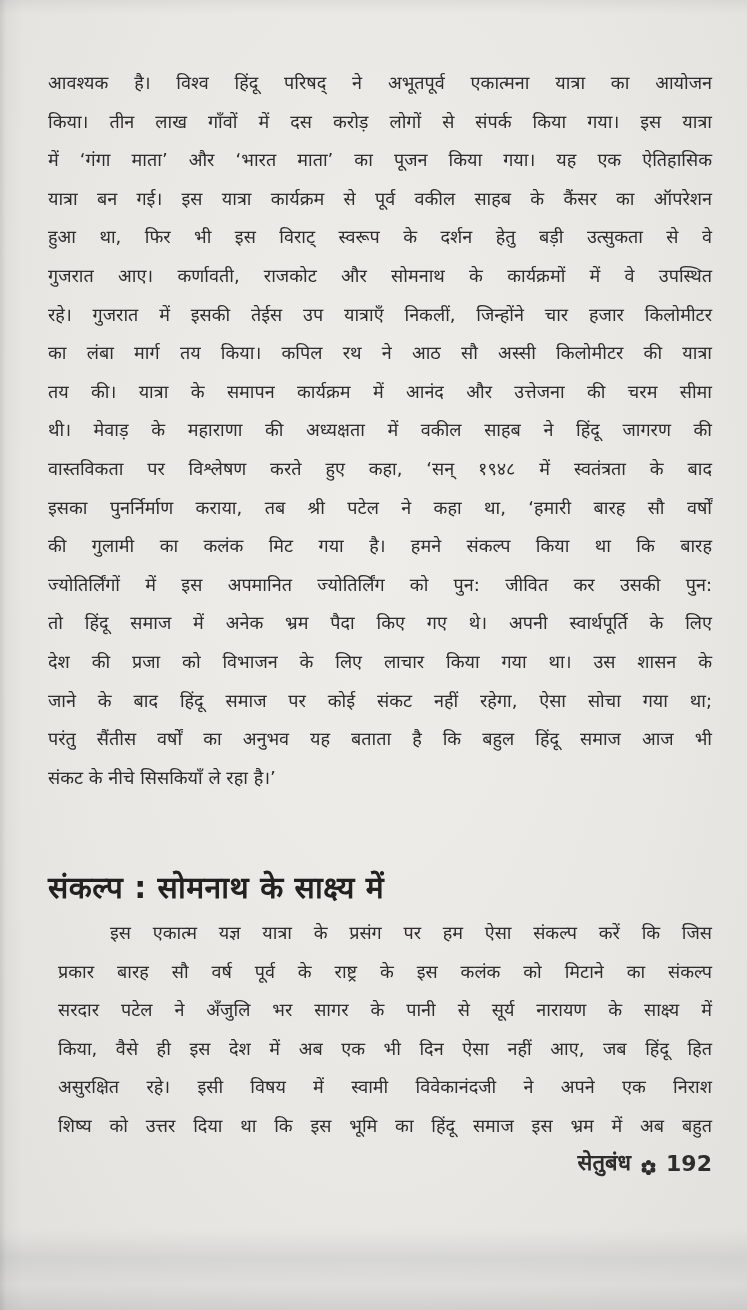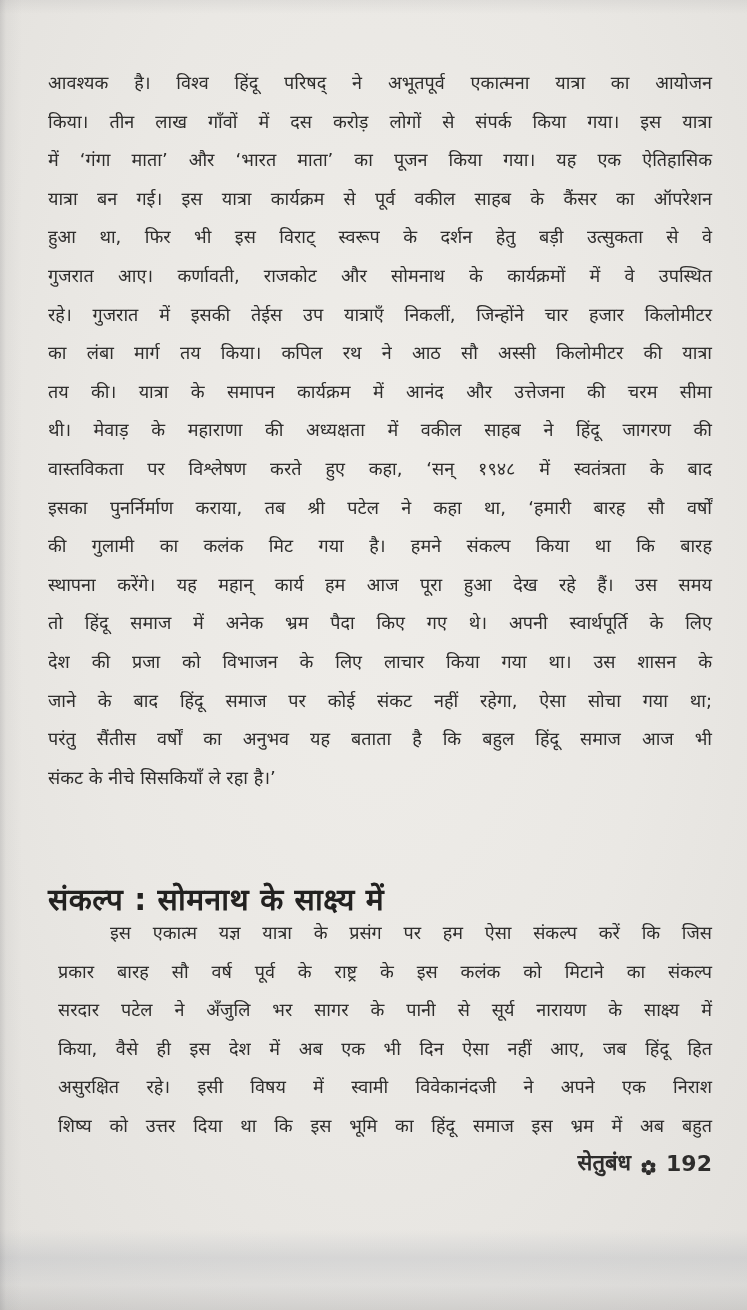--- a/index.html
+++ b/index.html
@@ -47,21 +47,20 @@
   }
   .para1 { position: absolute; top: 64px; left: 0; right: 0; }
   .heading {
     position: absolute;
     top: 866px;
     left: 0;
     font-size: 30px;
     font-weight: bold;
     color: #222120;
     letter-spacing: 0.5px;
-    margin-top: 12px;
   }
   .para2 { position: absolute; top: 914px; left: 10px; right: 0; }
   .footer {
     position: absolute;
     top: 1146px;
     right: 0;
     display: flex;
     align-items: flex-end;
     gap: 9px;
     font-size: 22px;
@@ -83,21 +82,21 @@
       <div class="body-line">यात्रा बन गई। इस यात्रा कार्यक्रम से पूर्व वकील साहब के कैंसर का ऑपरेशन</div>
       <div class="body-line">हुआ था, फिर भी इस विराट् स्वरूप के दर्शन हेतु बड़ी उत्सुकता से वे</div>
       <div class="body-line">गुजरात आए। कर्णावती, राजकोट और सोमनाथ के कार्यक्रमों में वे उपस्थित</div>
       <div class="body-line">रहे। गुजरात में इसकी तेईस उप यात्राएँ निकलीं, जिन्होंने चार हजार किलोमीटर</div>
       <div class="body-line">का लंबा मार्ग तय किया। कपिल रथ ने आठ सौ अस्सी किलोमीटर की यात्रा</div>
       <div class="body-line">तय की। यात्रा के समापन कार्यक्रम में आनंद और उत्तेजना की चरम सीमा</div>
       <div class="body-line">थी। मेवाड़ के महाराणा की अध्यक्षता में वकील साहब ने हिंदू जागरण की</div>
       <div class="body-line">वास्तविकता पर विश्लेषण करते हुए कहा, ‘सन् १९४८ में स्वतंत्रता के बाद</div>
       <div class="body-line">इसका पुनर्निर्माण कराया, तब श्री पटेल ने कहा था, ‘हमारी बारह सौ वर्षों</div>
       <div class="body-line">की गुलामी का कलंक मिट गया है। हमने संकल्प किया था कि बारह</div>
-      <div class="body-line">स्थापना करेंगे। यह महान् कार्य हम आज पूरा हुआ देख रहे हैं। उस समय</div>
+      <div class="body-line">ज्योतिर्लिंगों में इस अपमानित ज्योतिर्लिंग को पुन: जीवित कर उसकी पुन:</div>
       <div class="body-line">तो हिंदू समाज में अनेक भ्रम पैदा किए गए थे। अपनी स्वार्थपूर्ति के लिए</div>
       <div class="body-line">देश की प्रजा को विभाजन के लिए लाचार किया गया था। उस शासन के</div>
       <div class="body-line">जाने के बाद हिंदू समाज पर कोई संकट नहीं रहेगा, ऐसा सोचा गया था;</div>
       <div class="body-line">परंतु सैंतीस वर्षों का अनुभव यह बताता है कि बहुल हिंदू समाज आज भी</div>
       <div class="body-line last">संकट के नीचे सिसकियाँ ले रहा है।’</div>
     </div>
 
     <div class="heading">संकल्प : सोमनाथ के साक्ष्य में</div>
 
     <div class="para2">

